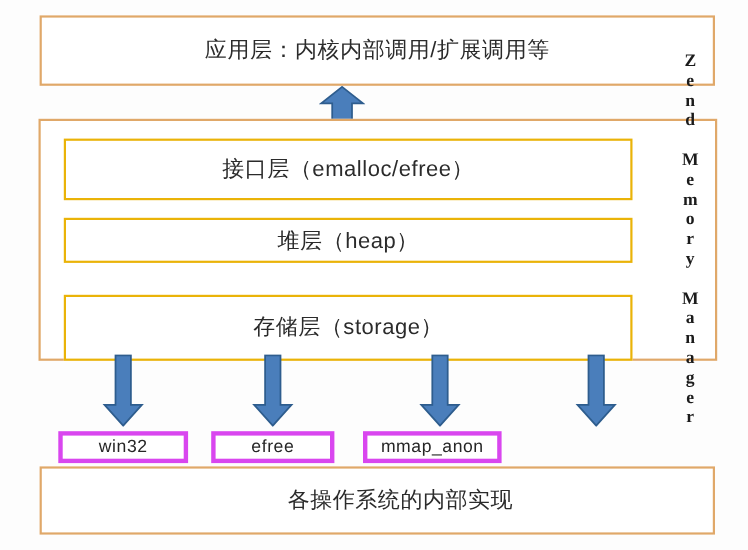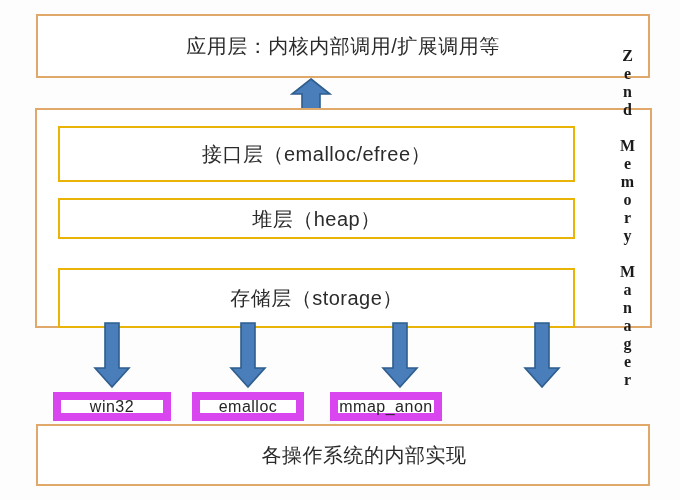--- a/index.html
+++ b/index.html
@@ -27,21 +27,21 @@
     align-items: center;
     justify-content: center;
   }
   .box-outer {
     border: 2px solid #e0a869;
   }
   .box-inner {
     border: 2px solid #eab308;
   }
   .box-leaf {
-    border: 8px solid #d946ef;
+    border: 4px solid #d946ef;
   }
 
   .label {
     color: #2b2b2b;
     font-size: 20px;
     letter-spacing: 0.5px;
     white-space: nowrap;
     line-height: 1;
   }
   .label-leaf {
@@ -54,21 +54,21 @@
   #zmm-box         { left: 35px;  top: 108px; width: 617px; height: 220px; }
 
   #interface-box   { left: 58px;  top: 126px; width: 517px; height: 56px; }
   #heap-box        { left: 58px;  top: 198px; width: 517px; height: 41px; }
   #storage-box     { left: 58px;  top: 268px; width: 517px; height: 60px; text-align: center; }
 
   #osimpl-box      { left: 36px;  top: 424px; width: 614px; height: 62px; padding-left: 42px; }
 
   #win32-box       { left: 53px;  top: 392px; width: 118px; height: 29px; }
   #malloc-box      { left: 192px; top: 392px; width: 112px; height: 29px; }
-  #mmapanon-box    { left: 330px; top: 392px; width: 112px; height: 29px; }
+  #mmapanon-box    { left: 330px; top: 392px; width: 126px; height: 29px; }
   #mmapzero-box    { left: 481px; top: 392px; width: 122px; height: 29px; }
 
   
   #zmm-label {
     position: absolute;
     left: 607px;
     top: 110px;
     width: 40px;
     height: 216px;
     display: flex;
@@ -166,21 +166,21 @@
   <div class="arrow arrow-down" id="arrow-mmapzero">
     <svg width="40" height="66" viewBox="0 0 40 66">
       <polygon points="13,1 27,1 27,46 37,46 20,65 3,46 13,46" fill="#4a7ebb" stroke="#2e5d8e" stroke-width="1.6" stroke-linejoin="miter"></polygon>
     </svg>
   </div>
 
   <div class="box box-leaf" id="win32-box">
     <span class="label label-leaf">win32</span>
   </div>
   <div class="box box-leaf" id="malloc-box">
-    <span class="label label-leaf">emalloc</span>
+    <span class="label label-leaf">efree</span>
   </div>
   <div class="box box-leaf" id="mmapanon-box">
     <span class="label label-leaf">mmap_anon</span>
   </div>
 
   <div class="box box-outer" id="osimpl-box">
     <span class="label">各操作系统的内部实现</span>
   </div>
 
 

